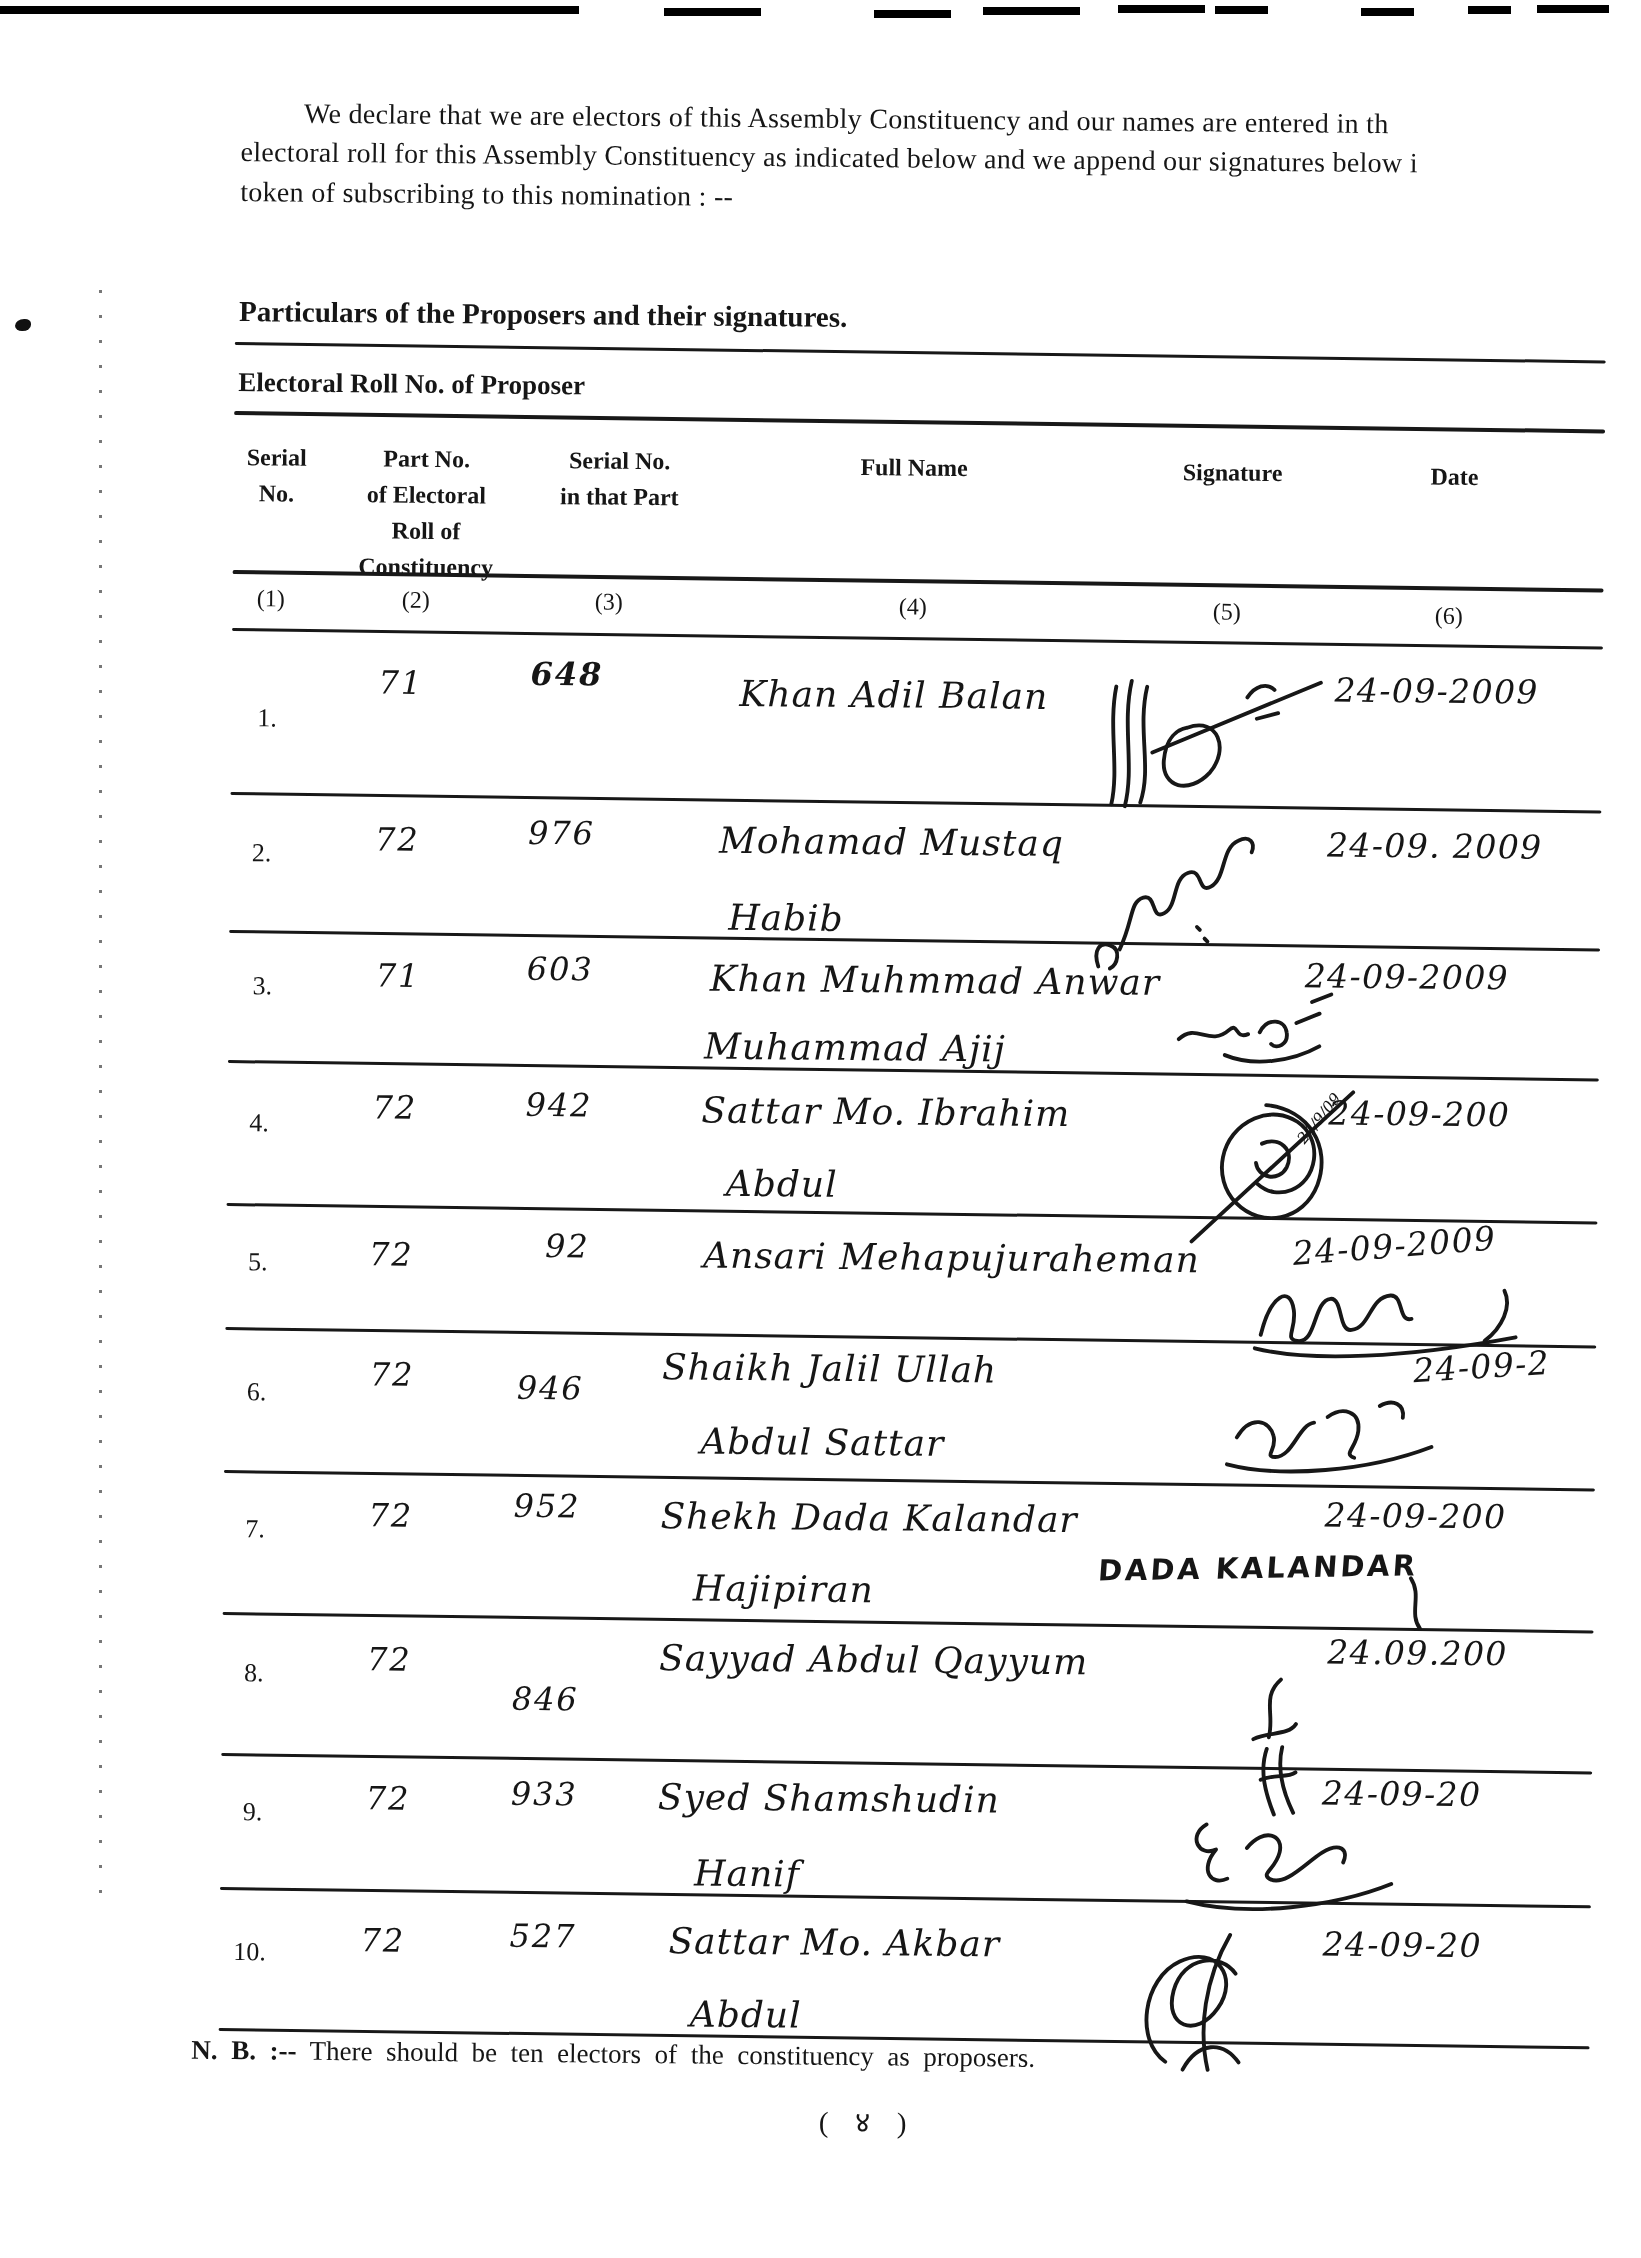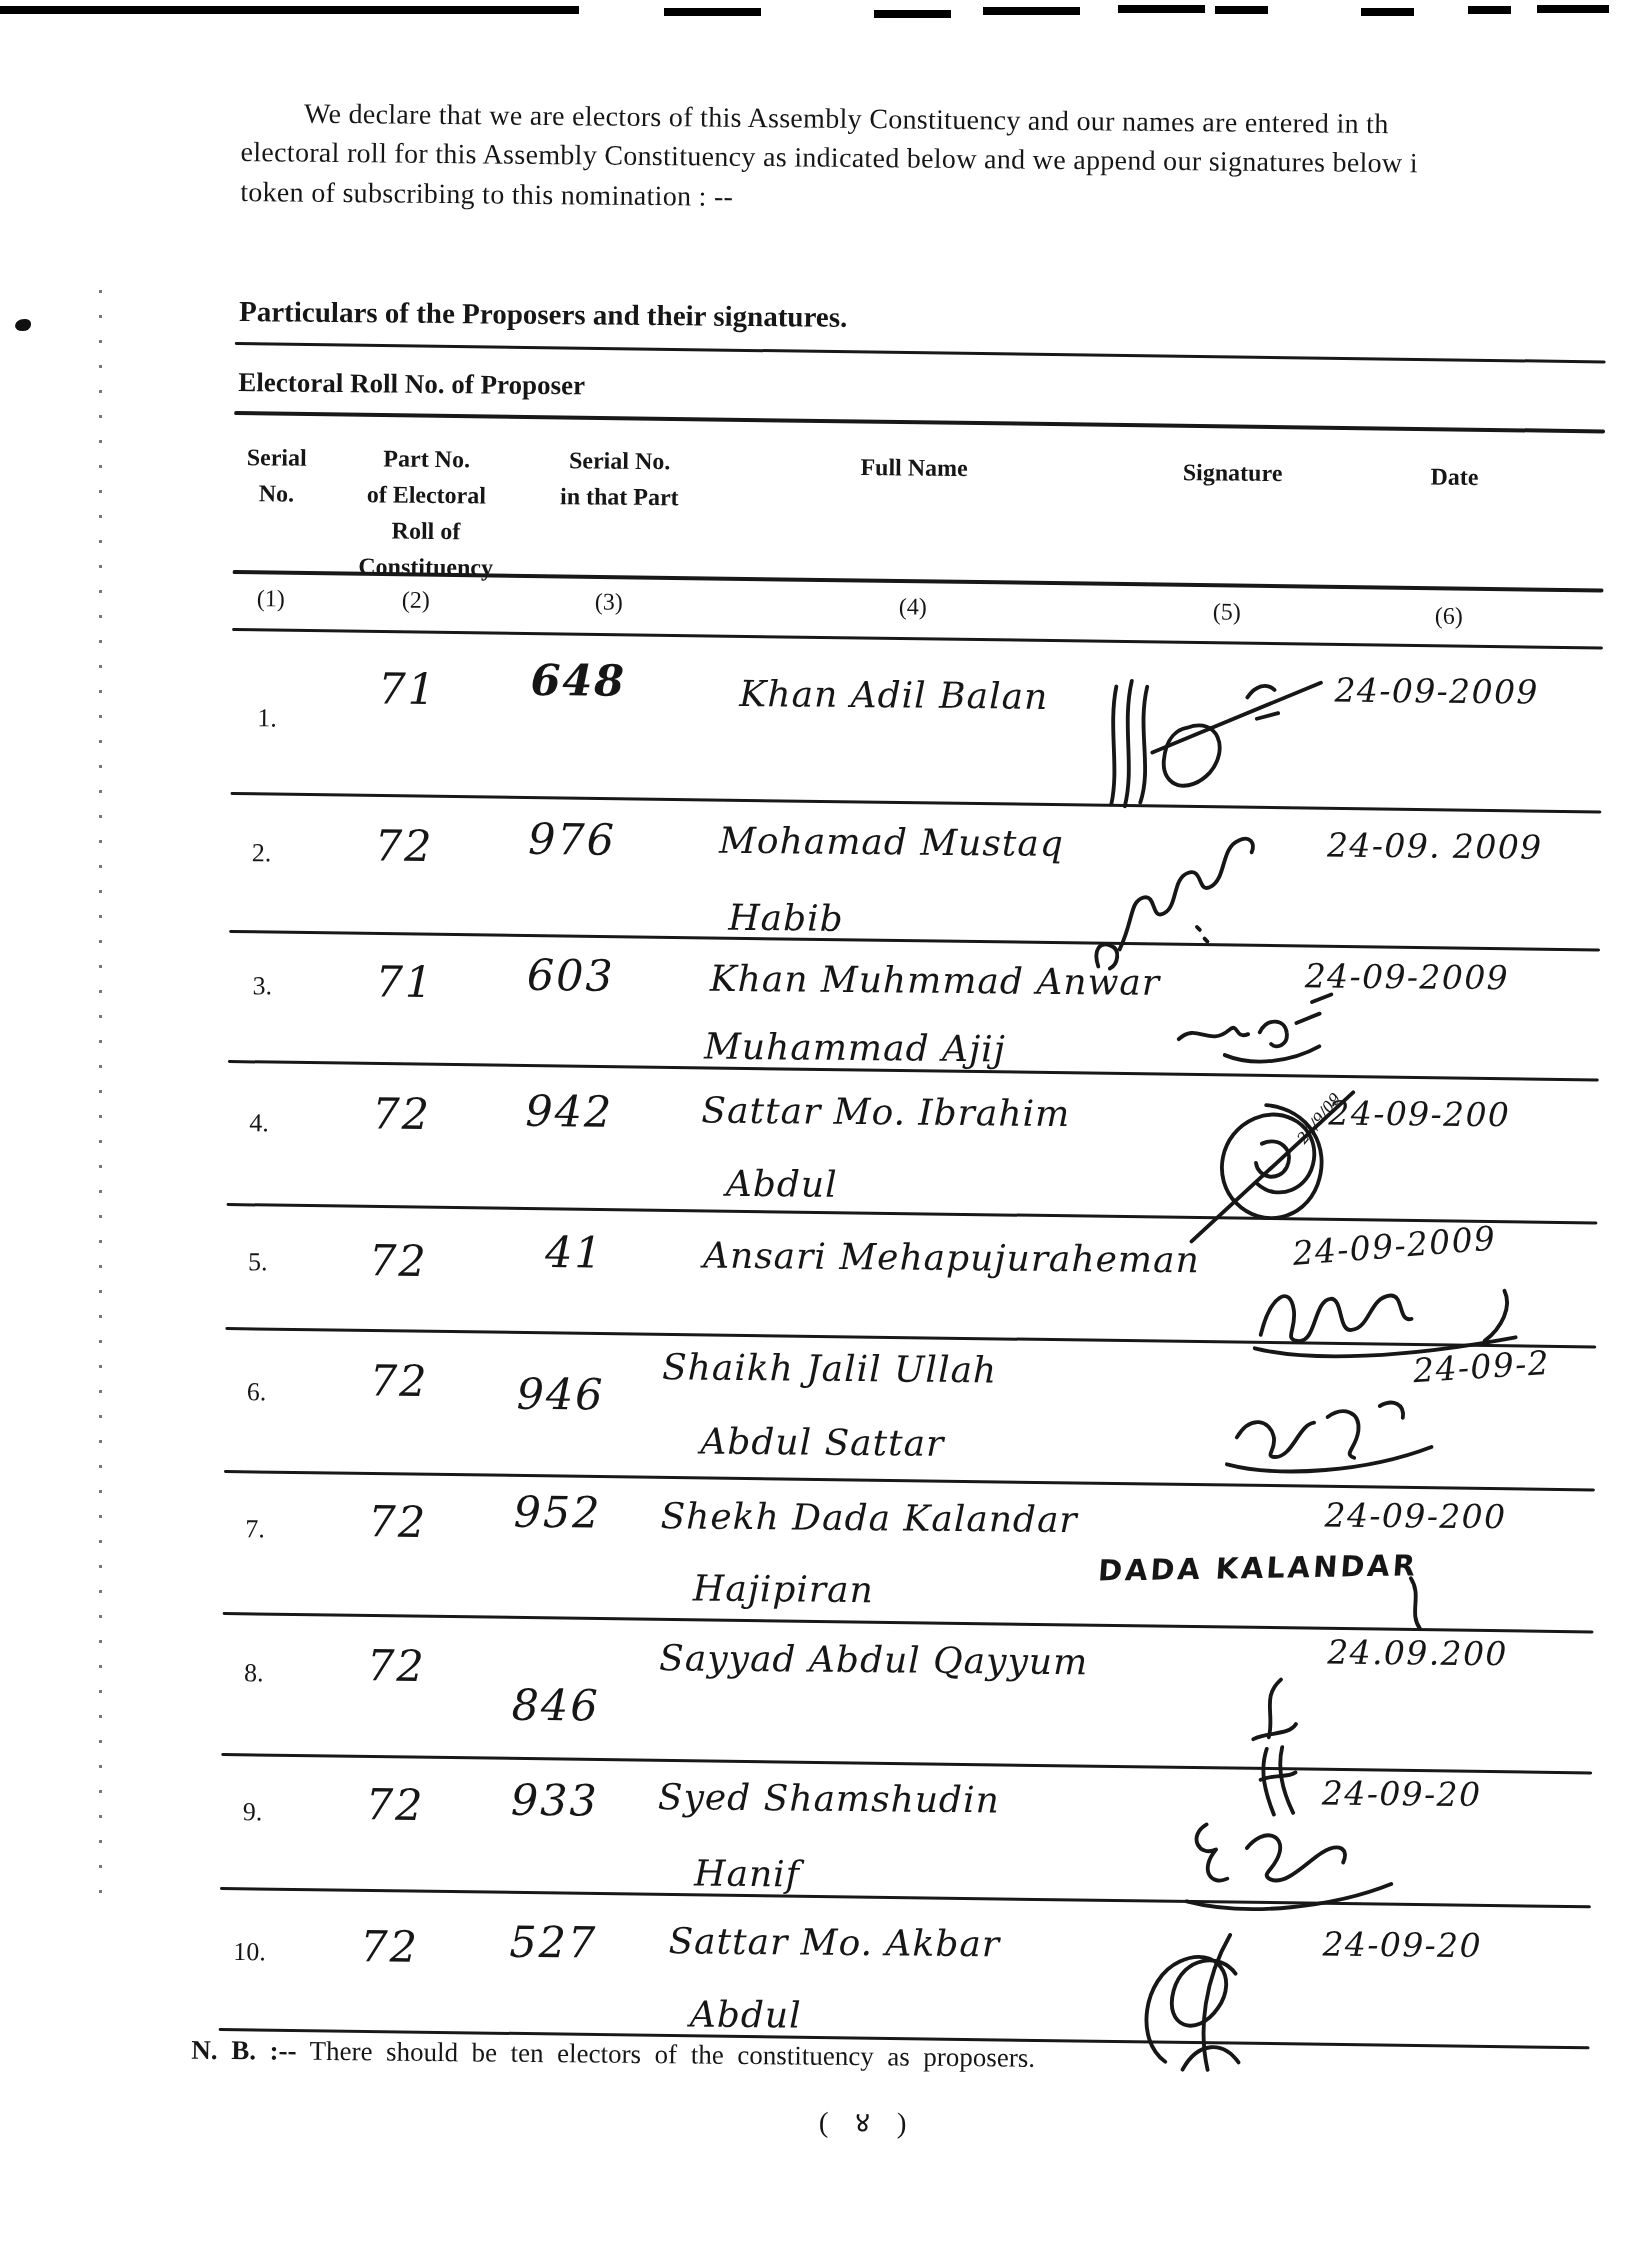--- a/index.html
+++ b/index.html
@@ -13,21 +13,21 @@
   .print{ font-family:"Liberation Serif", serif; }
   .introline{ font-size:28px; letter-spacing:0.3px; }
   .h-bold{ font-weight:bold; }
   .rule{ position:absolute; height:2.9px; background:#181818; border-radius:1.9px;
          transform:rotate(0.22deg); transform-origin:left center; }
   .rule.thick{ height:3.9px; }
   .hdrcell{ position:absolute; text-align:center; font-weight:bold; font-size:24px;
             line-height:36px; white-space:pre-line; }
   .colnum{ position:absolute; width:87px; text-align:center; font-size:24px; }
   .hw{ font-family:"DejaVu Serif", serif; font-style:italic; }
-  .hw-num{ font-size:43px; letter-spacing:1.9px; }
+  .hw-num{ font-size:32px; letter-spacing:1.9px; }
   .hw-name{ font-size:36px; letter-spacing:1px; }
   .hw-date{ font-size:33px; letter-spacing:1.4px; }
   .serial{ font-size:26px; }
   .sig path{ fill:none; stroke:#171717; stroke-width:4; stroke-linecap:round; stroke-linejoin:round; }
   .sigtext{ font-family:"DejaVu Sans", sans-serif; font-weight:bold; font-size:29px;
             letter-spacing:2.9px; transform:rotate(-1.5deg) skewX(-5deg); }
   .signote{ font-family:"DejaVu Serif", serif; font-style:italic; font-size:15.4px;
             transform:rotate(-52deg); display:inline-block; }
   .tdash{ position:absolute; top:5.8px; height:8.7px; background:#000; }
   .edge-dots{ position:absolute; left:99px; top:290px; width:2.9px; height:1603px;
@@ -160,21 +160,21 @@
         <path d="M92,70 C110,62 126,76 118,94 C110,110 88,106 86,90"></path>
         <path d="M20,172 L186,16"></path>
       </svg>
       <span class="abs signote" style="left:1299px;top:39px;">24/9/09</span>
       <span class="abs hw hw-date" style="left:1338px;top:23px;">24-09-200</span>
     </div>
 
     <div class="abs" style="left:0;top:1203px;width:1641px;height:124px;">
       <span class="abs print serial" style="left:259px;top:44px;">5.</span>
       <span class="abs hw hw-num" style="left:380px;top:31px;">72</span>
-      <span class="abs hw hw-num" style="left:556px;top:21px;">41</span>
+      <span class="abs hw hw-num" style="left:556px;top:21px;">92</span>
       <span class="abs hw hw-name" style="left:714px;top:27px;">Ansari Mehapujuraheman</span>
       <svg class="sig abs" style="left:1255px;top:33px;" width="280" height="116" viewBox="0 0 290 120">
         <path d="M18,92 C28,50 48,40 52,66 C55,86 42,96 56,98 C76,101 72,56 90,54 C103,53 98,88 112,86 C132,83 130,52 152,50 C166,49 160,78 174,74"></path>
         <path d="M12,106 C70,120 170,114 282,92"></path>
         <path d="M250,96 C268,82 278,60 270,44"></path>
       </svg>
       <span class="abs hw hw-date" style="left:1303px;top:11.6px;transform:rotate(-5deg);">24-09-2009</span>
     </div>
 
     <div class="abs" style="left:0;top:1327px;width:1641px;height:143px;">

